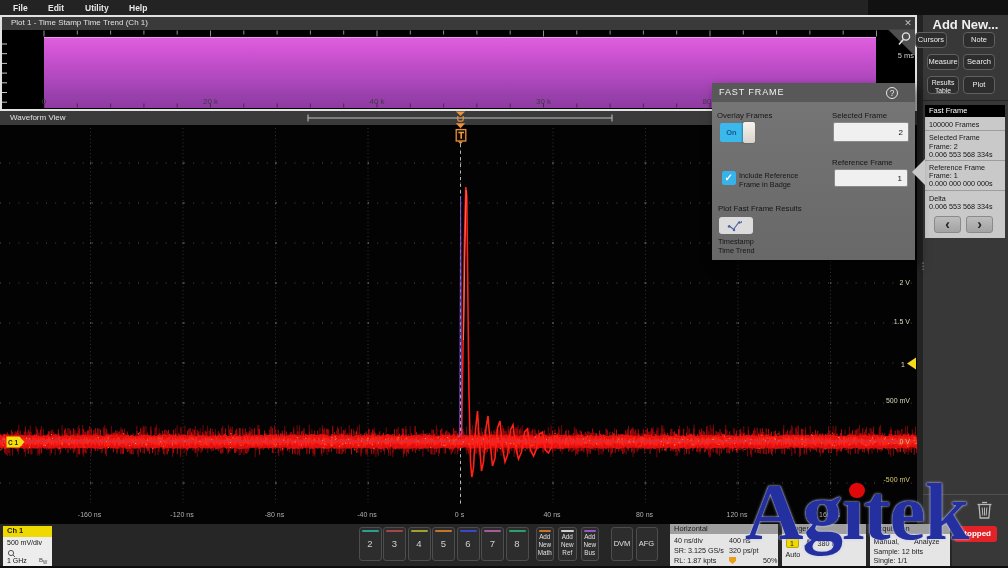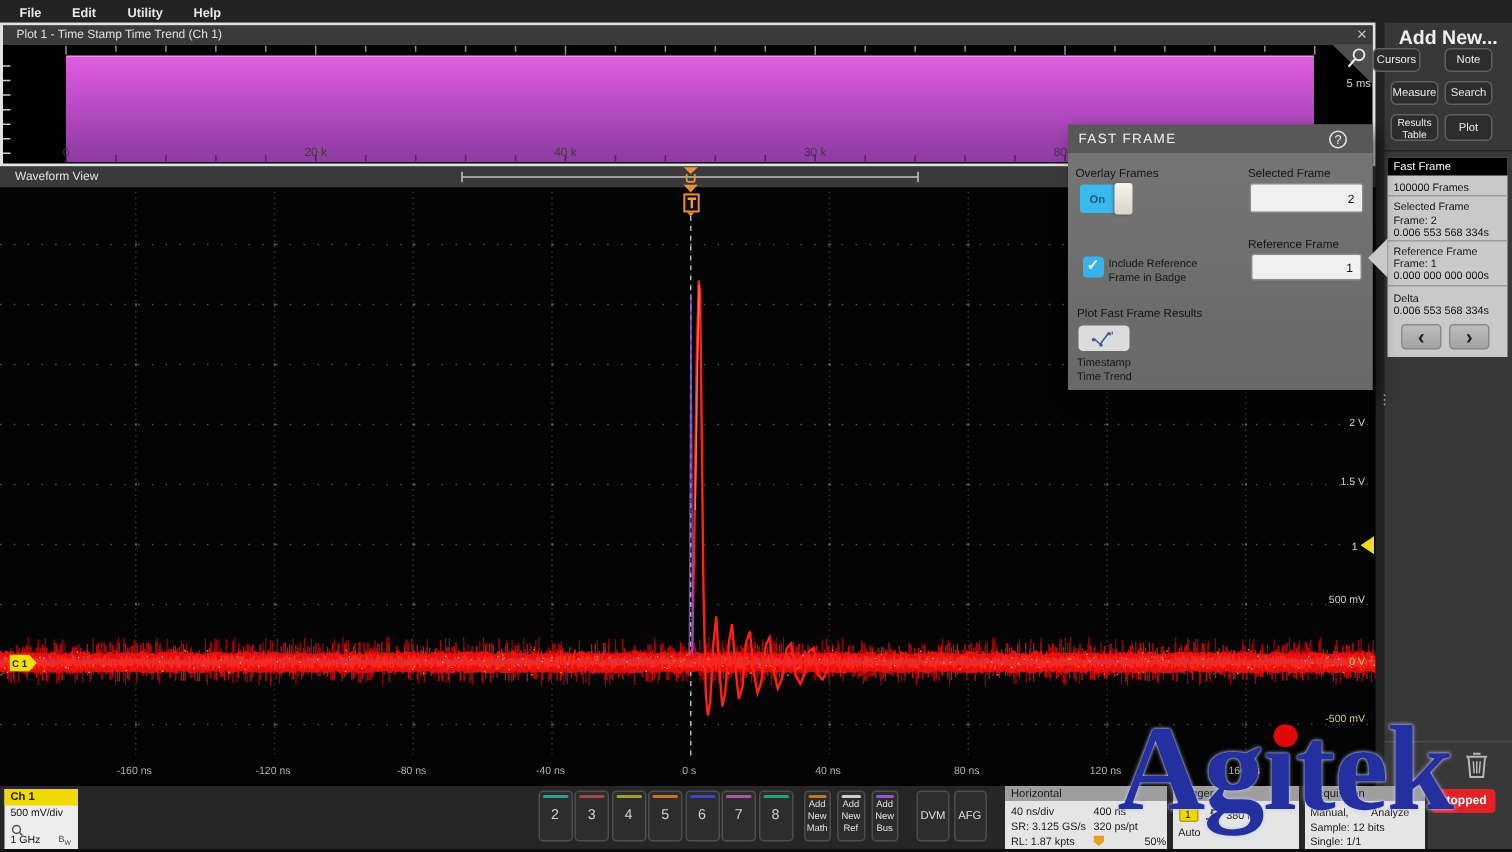--- a/index.html
+++ b/index.html
@@ -1,17 +1,17 @@
 <!DOCTYPE html>
 <html><head><meta charset="utf-8"><style>
 * { margin:0; padding:0; box-sizing:border-box; }
 html,body { width:1008px; height:568px; background:#111; overflow:hidden; }
 body { font-family:"Liberation Sans",sans-serif; position:relative; }
 .abs { position:absolute; }
-.menubar { left:0; top:0; width:1008px; height:15px; background:#232323; }
+.menubar { left:0; top:0; width:868px; height:15px; background:#232323; }
 .menubar span { position:absolute; top:3px; font-size:8.5px; font-weight:bold; color:#e8e8e8; }
 .sidebar { left:917px; top:15px; width:91px; height:553px; background:#383838; }
 .sidestrip { left:917px; top:15px; width:6px; height:553px; background:#232323; }
 .plotpanel { left:0; top:15px; width:917px; height:96px; background:#000; border:2px solid #e2e2e2; }
 .plottitle { left:2px; top:17px; width:913px; height:12.5px; background:#3a3a3a; color:#e0e0e0; font-size:8px; line-height:12.5px; padding-left:9px; }
 .plotx { left:901px; top:17px; width:14px; height:12px; color:#c0c0c0; font-size:9px; line-height:12px; text-align:center; }
 .plab { position:absolute; width:28px; text-align:center; top:97px; font-size:8px; color:#3d3d3d; }
 .magenta { left:44px; top:36.5px; width:832px; height:71px; background:linear-gradient(180deg,#dd60dd 0%,#d155d4 18%,#b249c0 55%,#9940ac 82%,#8f3aa2 100%); border-top:1px solid #ef94ef; }
 .wvtitle { left:0; top:111px; width:917px; height:14px; background:#3a3a3a; color:#e0e0e0; font-size:8px; line-height:14px; padding-left:10px; }
 .wvarea { left:0; top:125px; width:917px; height:399px; background:#030303; }

